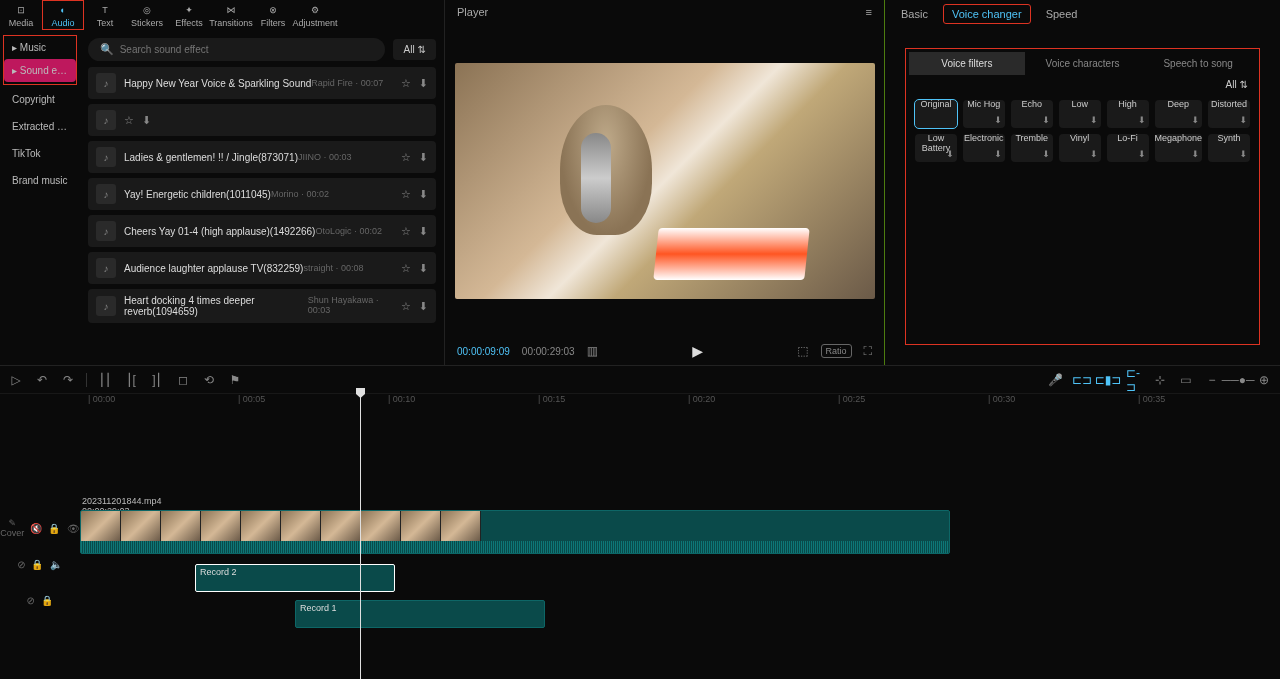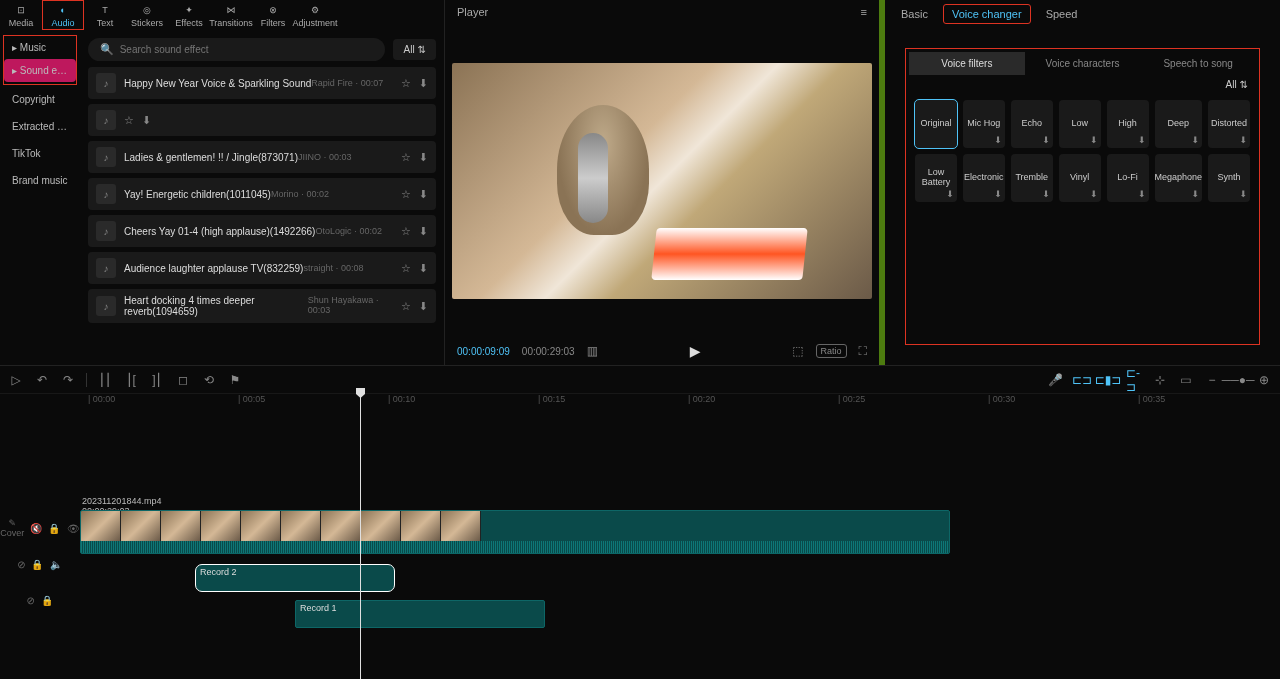--- a/index.html
+++ b/index.html
@@ -31,21 +31,21 @@
 .audio-list { display: flex; flex-direction: column; gap: 5px; overflow: hidden; }
 .audio-item { background: #1a1a1a; border-radius: 4px; padding: 6px 8px; display: flex; align-items: center; gap: 8px; }
 .audio-icon { width: 20px; height: 20px; background: #2a2a2a; border-radius: 3px; display: flex; align-items: center; justify-content: center; font-size: 10px; color: #888; }
 .audio-info { flex: 1; display: flex; flex-direction: row; }
 .audio-title { font-size: 10px; color: #ddd; }
 .audio-meta { font-size: 9px; color: #666; }
 .audio-actions { display: flex; gap: 8px; }
 .audio-action { color: #888; cursor: pointer; }
 
 
-.center-panel { flex: 1; display: flex; flex-direction: column; border-right: 6px solid #4d7c0f; }
+.center-panel { flex: 1; display: flex; flex-direction: column; border-right: 1px solid #4d7c0f; }
 .player-header { display: flex; align-items: center; padding: 6px 12px; font-size: 11px; color: #aaa; }
 .player-header .spacer { flex: 1; }
 .player-viewport { flex: 1; display: flex; align-items: center; justify-content: center; padding: 6px; }
 .video-frame { width: 420px; height: 236px; background: linear-gradient(135deg, #8b7355 0%, #d4b896 40%, #f0e6d8 50%, #c0a878 60%, #6b5a48 100%); position: relative; border-radius: 2px; overflow: hidden; }
 .video-frame::before { content: ""; position: absolute; left: 25%; top: 18%; width: 22%; height: 55%; background: radial-gradient(ellipse at 50% 30%, #bfaa8a 0%, #8a7355 70%); border-radius: 50% 50% 40% 40%; }
 .video-frame::after { content: ""; position: absolute; left: 48%; bottom: 8%; width: 36%; height: 22%; background: linear-gradient(#fff 0%, #ff5522 50%, #fff 100%); border-radius: 4px; transform: skewX(-6deg); }
 .mic { position: absolute; left: 30%; top: 30%; width: 30px; height: 90px; background: linear-gradient(#888, #ccc, #888); border-radius: 15px; }
 .player-controls { display: flex; align-items: center; padding: 6px 12px; gap: 12px; font-size: 10px; }
 .timecode-cur { color: #4fc3f7; }
 .timecode-dur { color: #888; }
@@ -60,21 +60,21 @@
 .right-tab { padding: 3px 8px; font-size: 11px; color: #aaa; cursor: pointer; }
 .right-tab.active { color: #4fc3f7; outline: 1px solid #4fc3f7; border-radius: 2px; }
 .right-tab.highlighted { outline: 1px solid #d32; }
 .right-body { border: 1px solid #d32; margin: 20px; flex: 1; display: flex; flex-direction: column; padding: 3px; }
 .vc-subtabs { display: flex; }
 .vc-subtab { flex: 1; text-align: center; padding: 6px; font-size: 10px; color: #888; cursor: pointer; }
 .vc-subtab.active { background: #2a2a2a; color: #ddd; }
 .vc-filter-row { display: flex; justify-content: flex-end; padding: 4px 8px; }
 .vc-all { font-size: 10px; color: #ccc; display: flex; align-items: center; gap: 3px; }
 .vc-grid { display: grid; grid-template-columns: repeat(7, 1fr); gap: 6px; padding: 6px; }
-.vc-item { background: #1a1a1a; border-radius: 4px; height: 48px; display: flex; flex-direction: column; align-items: center; justify-content: center; position: relative; font-size: 9px; color: #ccc; cursor: pointer; text-align: center; line-height: 1.1; }
+.vc-item { background: #1a1a1a; border-radius: 4px; height: 28px; display: flex; flex-direction: column; align-items: center; justify-content: flex-start; position: relative; font-size: 9px; color: #ccc; cursor: pointer; text-align: center; line-height: 1.1; }
 .vc-item.selected { outline: 1px solid #4fc3f7; }
 .vc-dl { position: absolute; right: 3px; bottom: 2px; font-size: 9px; color: #888; }
 
 
 .timeline-area { flex: 1; display: flex; flex-direction: column; background: #0a0a0a; border-top: 1px solid #222; }
 .tl-toolbar { height: 28px; display: flex; align-items: center; padding: 0 8px; gap: 10px; border-bottom: 1px solid #181818; }
 .tl-tool { color: #888; cursor: pointer; width: 16px; height: 16px; display: flex; align-items: center; justify-content: center; font-size: 12px; }
 .tl-tool-sep { width: 1px; height: 14px; background: #333; }
 .tl-toolbar .spacer { flex: 1; }
 .tl-ruler { height: 16px; position: relative; margin-left: 88px; color: #555; font-size: 9px; }
@@ -412,21 +412,21 @@
                 <div class="thumb"></div>
                 <div class="thumb"></div>
                 <div class="thumb"></div>
                 <div class="thumb"></div>
                 <div class="thumb"></div>
               </div>
             <div class="wave"></div>
           </div>
         </div>
         <div class="audio-track1" id="audio-track-1">
-            <div class="clip-audio selected" style="left: 115px; width: 200px; border-radius: 7px;">Record 2</div>
+            <div class="clip-audio selected" style="left: 115px; width: 200px;">Record 2</div>
           </div>
         <div class="audio-track2" id="audio-track-2">
             <div class="clip-audio" style="left: 215px; width: 250px;">Record 1</div>
           </div>
       </div>
     </div>
   </div>
 </div>
 
 </body></html>

